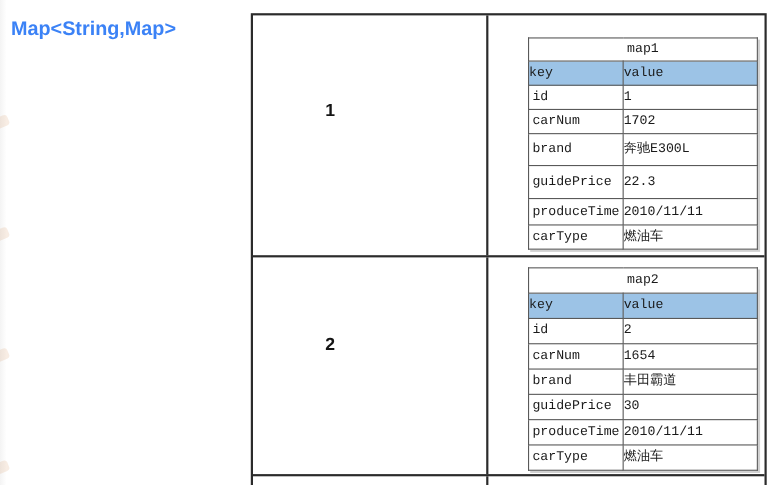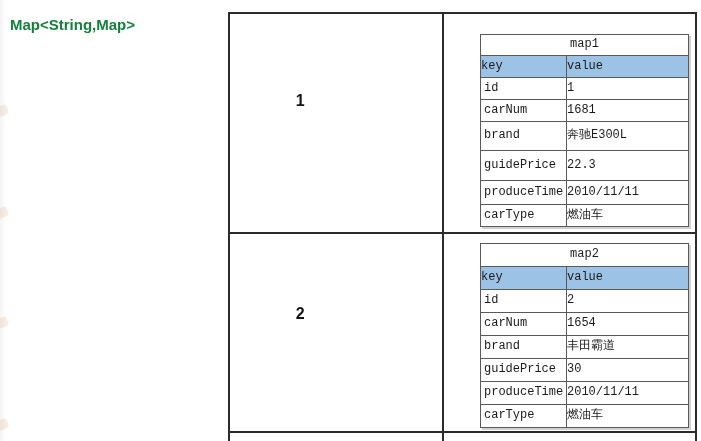--- a/index.html
+++ b/index.html
@@ -18,21 +18,21 @@
   .wm{
     position:absolute;left:-6px;width:14px;height:10px;
     background:rgba(205,130,65,0.14);
     border-radius:3px;
     transform:rotate(-22deg);
   }
   .wm.w1{top:106px}.wm.w2{top:208px}.wm.w3{top:318px}.wm.w4{top:420px}
 
   .page-title{
     position:absolute;left:10px;top:16px;
-    font-size:15px;font-weight:bold;color:#15803d;
+    font-size:18px;font-weight:bold;color:#3b82f6;
     letter-spacing:0px;
   }
 
   
   .outer-table{
     position:absolute;left:228px;top:12px;
     width:465px;
     border:2px solid var(--outer-border,#2b2b2b);
     background:#fff;
   }
@@ -106,21 +106,21 @@
           <tr class="t-head">
             <td class="key">key</td>
             <td class="val">value</td>
           </tr>
           <tr>
             <td class="key">id</td>
             <td class="val">1</td>
           </tr>
           <tr>
             <td class="key">carNum</td>
-            <td class="val">1681</td>
+            <td class="val">1702</td>
           </tr>
           <tr>
             <td class="key">brand</td>
             <td class="val">奔驰E300L</td>
           </tr>
           <tr>
             <td class="key">guidePrice</td>
             <td class="val">22.3</td>
           </tr>
           <tr>

